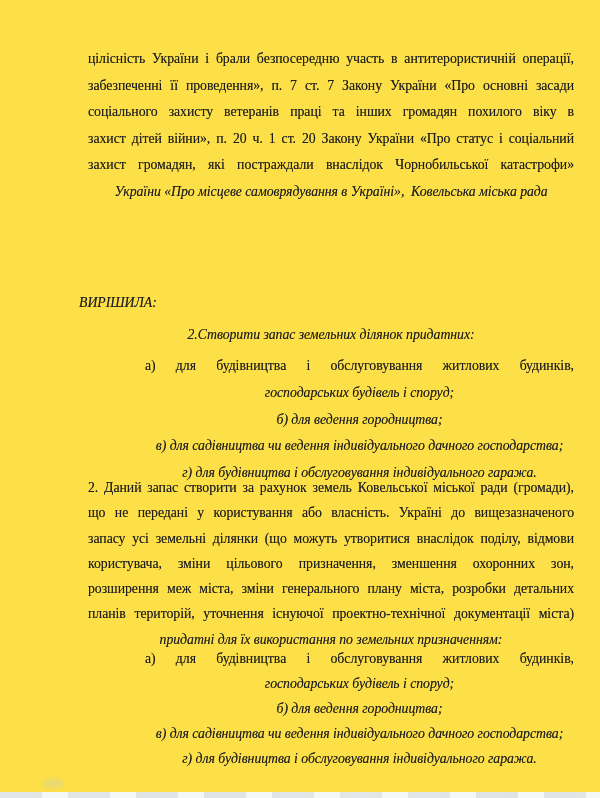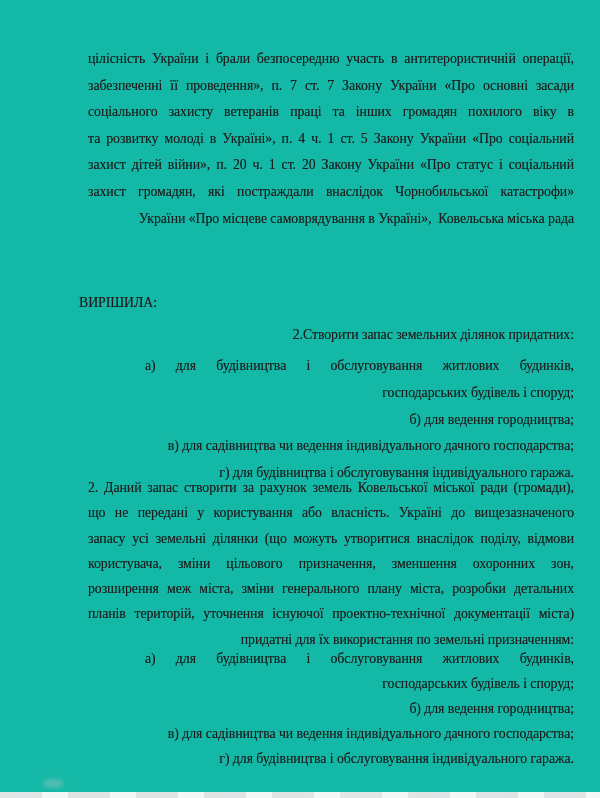--- a/index.html
+++ b/index.html
@@ -1,36 +1,36 @@
 <!DOCTYPE html>
 <html><head>
 <meta charset="utf-8">
 <style>
   html, body { margin: 0; padding: 0; background: #ffffff; }
   .page {
     position: relative;
     width: 600px;
     height: 798px;
-    background: #14b8a6;
+    background: #fde047;
     overflow: hidden;
     font-family: "Liberation Serif", "DejaVu Serif", serif;
     color: #1d1d1d;
   }
   .txt { text-shadow: 0 0 0.5px rgba(35,35,35,0.55); font-size: 13.8px; letter-spacing: -0.05px; }
   .block { position: absolute; }
   
   .jl {
     display: block;
     white-space: nowrap;
     text-align: justify;
     text-align-last: justify;
     overflow: visible;
   }
   
-  .ll { display: block; white-space: pre; text-align: right; }
+  .ll { display: block; white-space: pre; text-align: center; font-style: italic; }
   .intro { top: 46px; left: 88px; width: 486px; line-height: 26.6px; }
   .heading { top: 293px; left: 79px; line-height: 20px; }
   .item1-title { top: 325px; left: 88px; width: 486px; line-height: 20px; }
   .list1 { top: 353px; left: 145px; width: 429px; line-height: 26.8px; }
   .para2 { top: 475px; left: 88px; width: 486px; line-height: 25.3px; }
   .list2 { top: 646px; left: 145px; width: 429px; line-height: 25px; }
   
   .scan-band {
     position: absolute;
     left: 0; bottom: 0;
@@ -52,21 +52,20 @@
 </style>
 </head>
 <body>
 
 <div class="page">
 
   <div class="block txt intro">
     <span class="jl">цілісність України і брали безпосередню участь в антитерористичній операції,</span>
     <span class="jl">забезпеченні її проведення», п. 7 ст. 7 Закону України «Про основні засади</span>
     <span class="jl">соціального захисту  ветеранів праці та інших громадян похилого віку в</span>
-    <span class="jl">та розвитку молоді в Україні», п. 4 ч. 1 ст. 5 Закону України «Про соціальний</span>
     <span class="jl">захист дітей війни», п. 20 ч. 1 ст. 20 Закону України «Про статус і соціальний</span>
     <span class="jl">захист громадян, які постраждали внаслідок Чорнобильської катастрофи»</span>
     <span class="ll">України «Про місцеве самоврядування в Україні»,  Ковельська міська рада</span>
   </div>
 
   <div class="block txt heading">
     <span class="ll">ВИРІШИЛА:</span>
   </div>
 
   <div class="block txt item1-title">
@@ -81,21 +80,21 @@
     <span class="ll">г) для будівництва і обслуговування індивідуального гаража.</span>
   </div>
 
   <div class="block txt para2">
     <span class="jl">2. Даний запас створити за рахунок земель Ковельської міської ради (громади),</span>
     <span class="jl">що не передані у користування або власність. Україні до вищезазначеного</span>
     <span class="jl">запасу усі земельні ділянки (що можуть утворитися внаслідок поділу, відмови</span>
     <span class="jl">користувача, зміни цільового призначення, зменшення охоронних зон,</span>
     <span class="jl">розширення меж міста, зміни генерального плану міста, розробки детальних</span>
     <span class="jl">планів територій, уточнення існуючої проектно-технічної документації міста)</span>
-    <span class="ll">придатні для їх використання по земельні призначенням:</span>
+    <span class="ll">придатні для їх використання по земельних призначенням:</span>
   </div>
 
   <div class="block txt list2">
     <span class="jl">а) для будівництва і обслуговування житлових будинків,</span>
     <span class="ll">господарських будівель і споруд;</span>
     <span class="ll">б) для ведення городництва;</span>
     <span class="ll">в) для садівництва чи ведення індивідуального дачного господарства;</span>
     <span class="ll">г) для будівництва і обслуговування індивідуального гаража.</span>
   </div>
 

